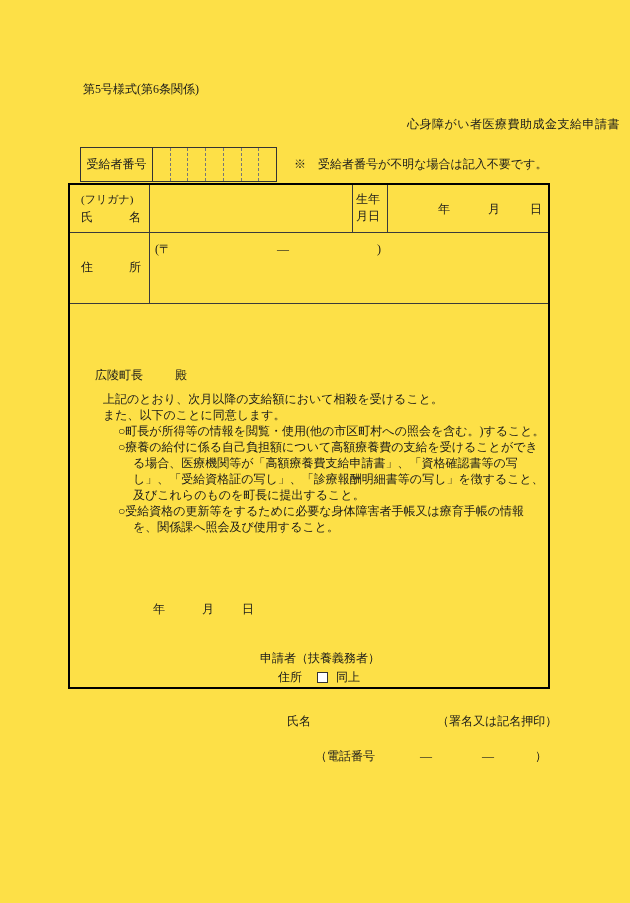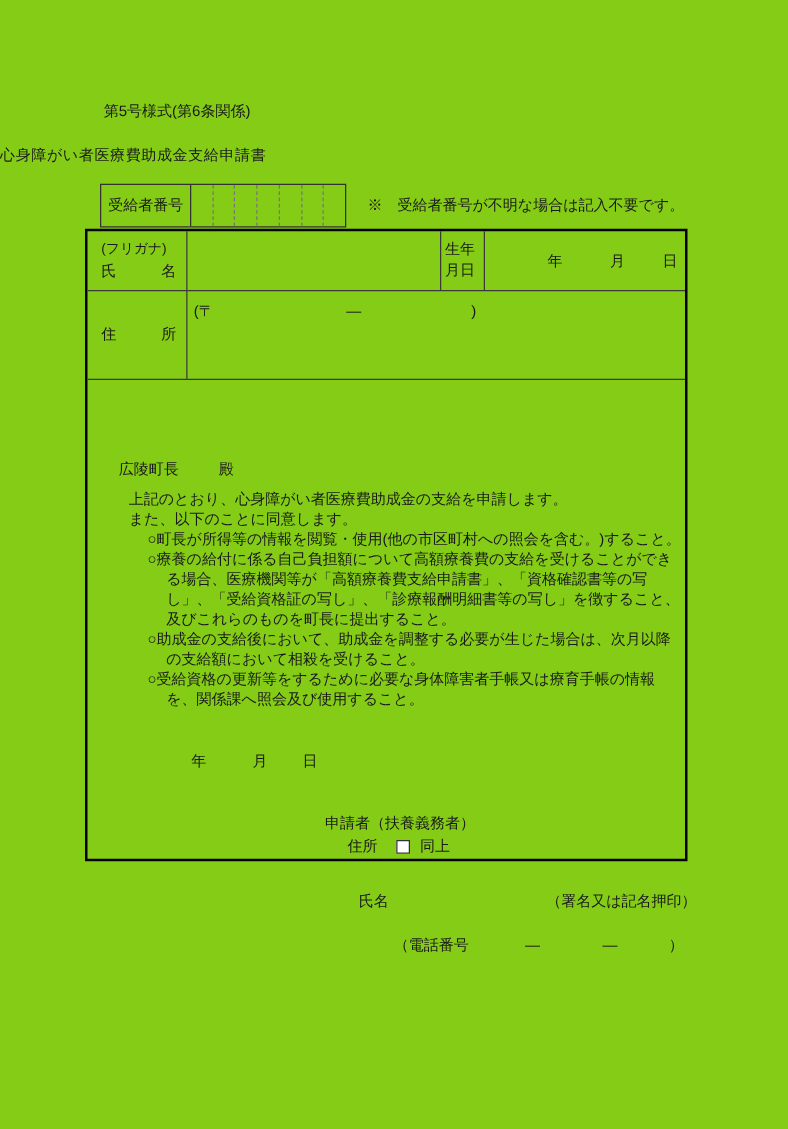--- a/index.html
+++ b/index.html
@@ -1,26 +1,26 @@
 <!DOCTYPE html>
 <html><head>
 <meta charset="utf-8">
 <style>
   html,body{margin:0;padding:0;background:#ffffff;}
   .page{
-    position:relative;width:630px;height:903px;background:#84cc16;
-    font-family:Liberation Sans, sans-serif;color:#1a1a1a;
+    position:relative;width:630px;height:903px;background:#fde047;
+    font-family:Liberation Serif, serif;color:#1a1a1a;
     overflow:hidden;
   }
   .abs{position:absolute;}
   .txt{font-size:12px;line-height:15px;white-space:nowrap;}
 
   
   .form-number{left:83px;top:82px;}
-  .doc-title{left:0;top:117px;width:620px;text-align:left;letter-spacing:0.5px;}
+  .doc-title{left:0;top:117px;width:620px;text-align:right;letter-spacing:0.5px;}
 
   
   .recno-table{left:80px;top:147px;width:197px;height:35px;border:1px solid #333;
     box-sizing:border-box;display:flex;}
   .recno-label{width:72px;border-right:1px solid #333;box-sizing:border-box;
     display:flex;align-items:center;justify-content:center;font-size:12px;text-align:right;}
   .recno-cells{flex:1;display:flex;}
   .recno-cell{flex:1;box-sizing:border-box;}
   .recno-cell + .recno-cell{border-left:1px dashed #777;}
   .recno-note{left:282px;top:147px;height:35px;line-height:35px;margin-left:12px;}
@@ -118,25 +118,24 @@
     <div class="abs txt postal-open">(〒</div>
     <div class="abs txt postal-dash">―</div>
     <div class="abs txt postal-close">)</div>
     <div class="abs addr-input"></div>
 
     <div class="abs txt addressee-line">
       <span>広陵町長</span><span class="honorific">殿</span>
     </div>
 
     <div class="abs consent">
-      <p>上記のとおり、心身障がい者医療費助成金の支給を申請します。</p>
+      <p>上記のとおり、次月以降の支給額において相殺を受けること。</p>
       <p>また、以下のことに同意します。</p>
       <p class="item">○町長が所得等の情報を閲覧・使用(他の市区町村への照会を含む。)すること。</p>
       <p class="item">○療養の給付に係る自己負担額について高額療養費の支給を受けることができる場合、医療機関等が「高額療養費支給申請書」、「資格確認書等の写し」、「受給資格証の写し」、「診療報酬明細書等の写し」を徴すること、及びこれらのものを町長に提出すること。</p>
-      <p class="item">○助成金の支給後において、助成金を調整する必要が生じた場合は、次月以降の支給額において相殺を受けること。</p>
       <p class="item">○受給資格の更新等をするために必要な身体障害者手帳又は療育手帳の情報を、関係課へ照会及び使用すること。</p>
     </div>
 
     <div class="abs txt date-y">年</div>
     <div class="abs txt date-m">月</div>
     <div class="abs txt date-d">日</div>
 
     <div class="abs txt applicant-line">申請者（扶養義務者）</div>
 
     <div class="abs txt addr2-label">住所</div>

